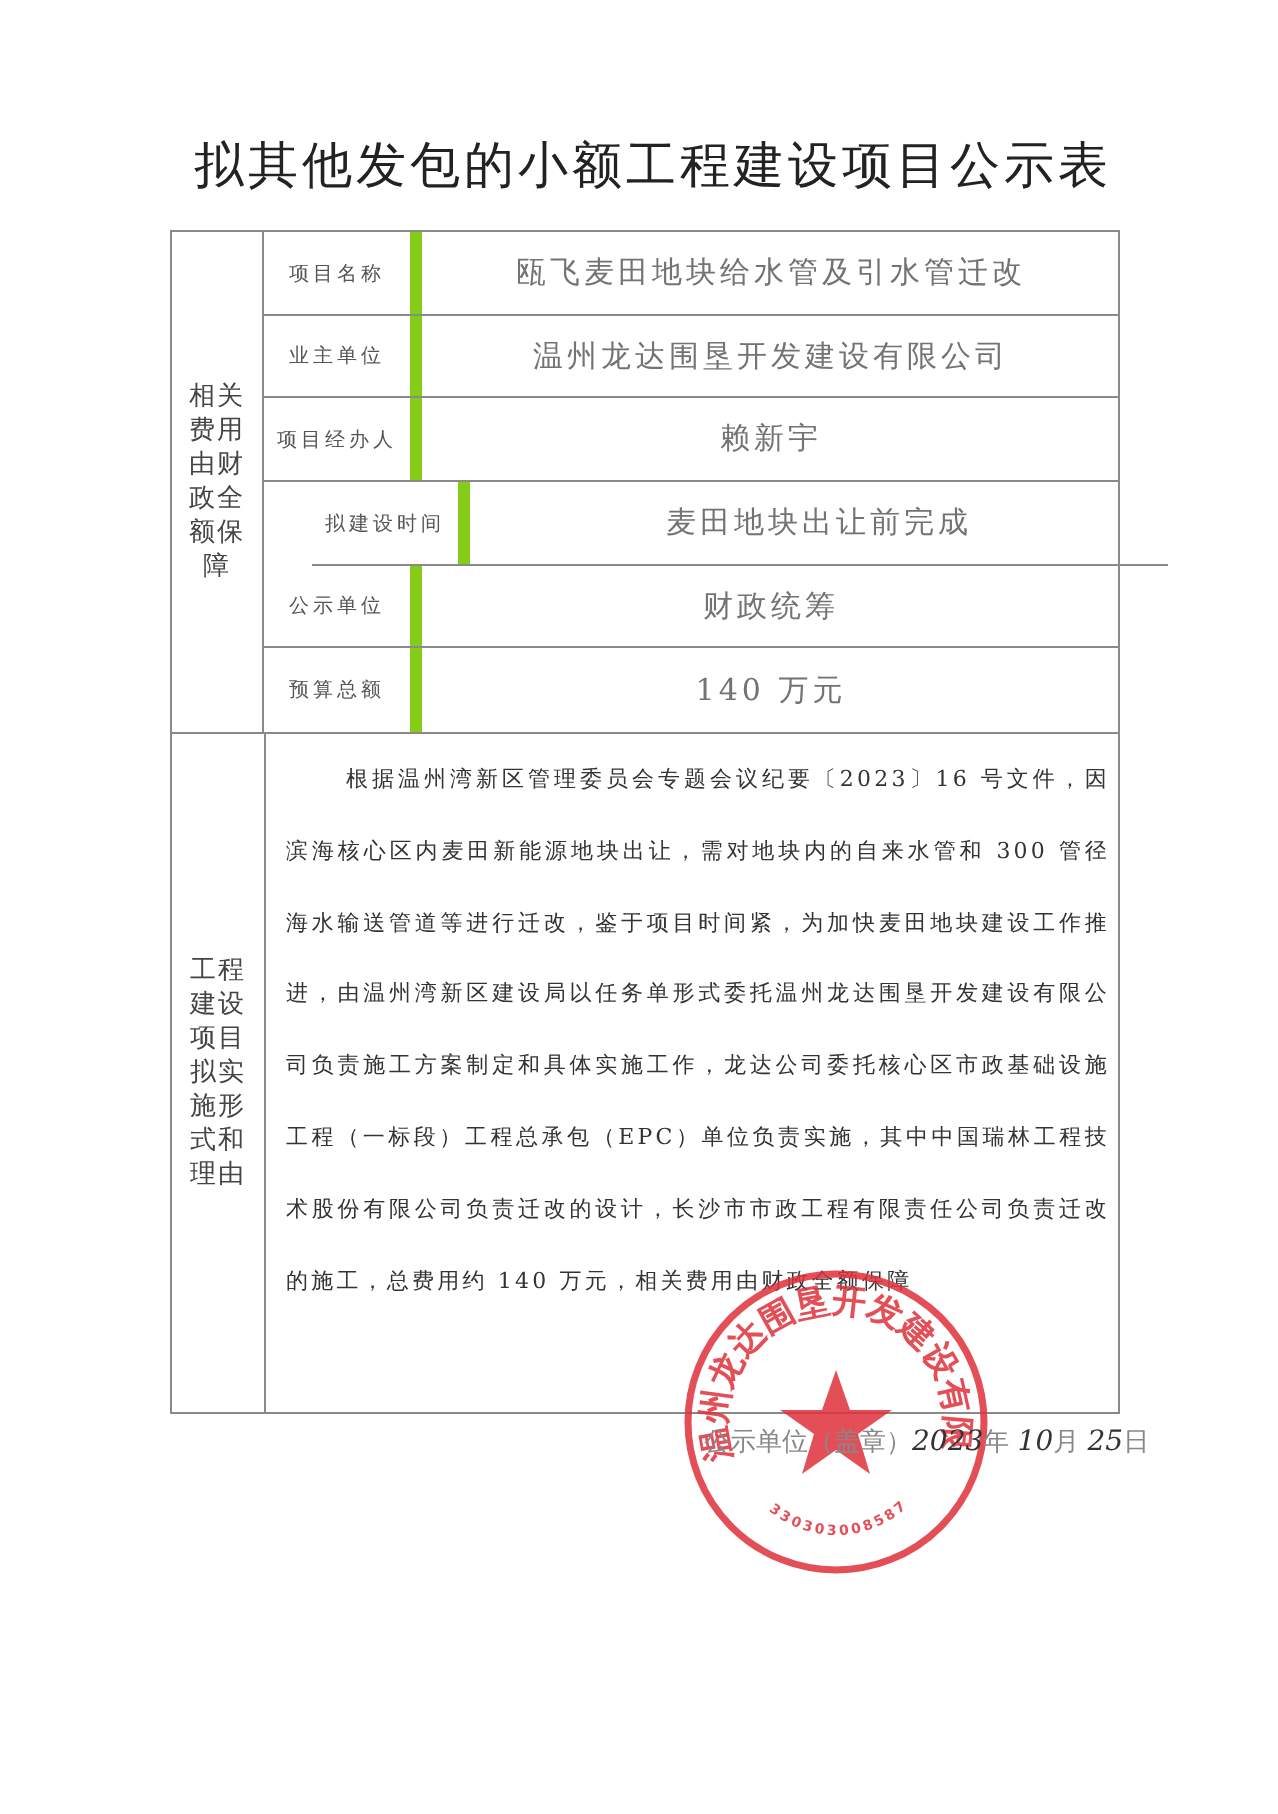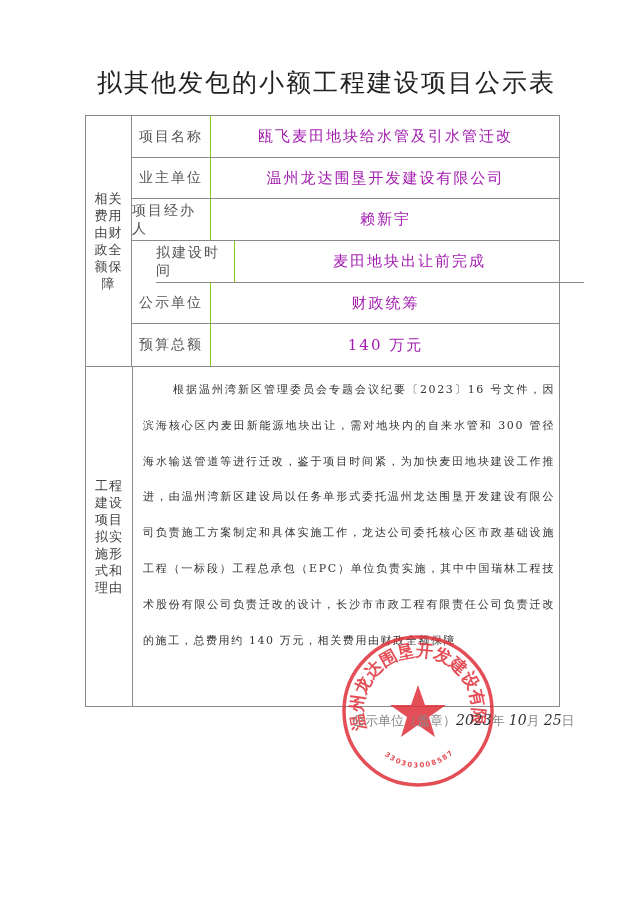--- a/index.html
+++ b/index.html
@@ -8,26 +8,26 @@
   .title { position:absolute; left:12px; top:66px; width:629px; text-align:center;
            font-family:"DejaVu Sans", "Liberation Sans", sans-serif;
            font-size:25px; letter-spacing:2px; color:#222; }
   .tbl { position:absolute; left:85px; top:115px; width:475px; height:592px;
          border:1px solid #8a8a8a; box-sizing:border-box; }
   .cat { position:absolute; left:0; width:46px; border-right:1px solid #8a8a8a;
          box-sizing:border-box; display:flex; align-items:center; justify-content:center; }
   .cat-text { width:30px; font-size:13px; line-height:17px; text-align:center; color:#444;
               letter-spacing:1px; word-break:break-all; }
   .row { position:absolute; left:46px; width:428px; border-bottom:1px solid #8a8a8a; box-sizing:border-box; }
-  .row .lab { position:absolute; left:0; top:0; bottom:0; width:79px; border-right:1px solid #84cc16;
+  .row .lab { position:absolute; left:0; top:0; bottom:0; width:79px; border-right:6px solid #84cc16;
               box-sizing:border-box; display:flex; align-items:center; justify-content:center;
-              font-size:14px; color:#555; letter-spacing:2px; }
+              font-size:10px; color:#555; letter-spacing:2px; }
   .row .val { position:absolute; left:79px; right:0; top:0; bottom:0;
               display:flex; align-items:center; justify-content:center;
-              font-size:15px; color:#a21caf; letter-spacing:2px; }
+              font-size:15px; color:#737373; letter-spacing:2px; }
   .sec2-sep { position:absolute; left:0; top:250px; width:474px; border-top:1px solid #8a8a8a; }
   .para-box { position:absolute; left:46px; top:250px; width:428px; height:341px;
               border-left:1px solid #8a8a8a; box-sizing:border-box; }
   .para { position:absolute; left:10px; top:6px; width:412px; font-size:11px; line-height:35.8px;
           color:#333; letter-spacing:1.6px; text-align:justify; text-indent:30px; }
   .footer { position:absolute; left:352px; top:712px; font-size:13px; color:#888; white-space:nowrap; }
   .footer .hand { font-family:"DejaVu Serif", serif; font-style:italic; color:#333; font-size:14px; }
   .seal { position:absolute; left:340px; top:633px; width:156px; height:156px; opacity:0.85; pointer-events:none; }
 </style>
 </head>

